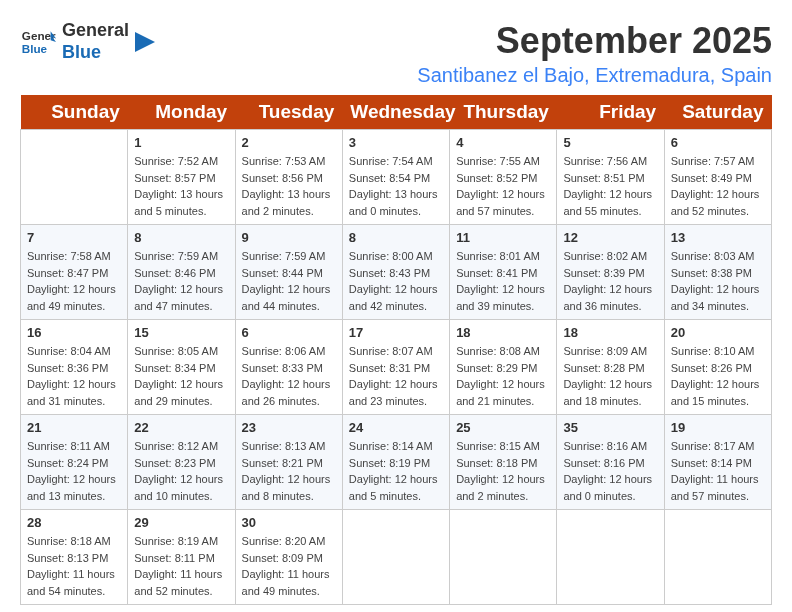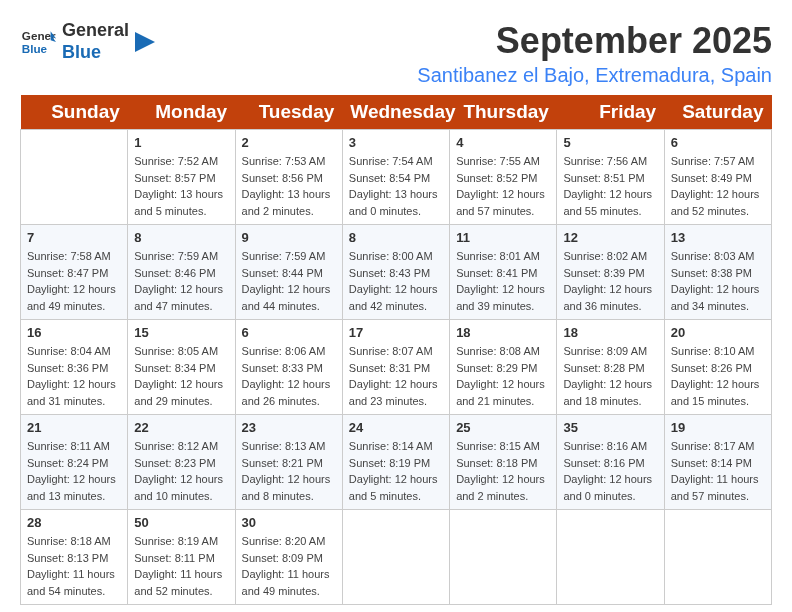--- a/index.html
+++ b/index.html
@@ -345,21 +345,21 @@
       <tr>
         <td>
         <div class="day-num">28</div>
         <div class="day-info">
           Sunrise: 8:18 AM<br>
           Sunset: 8:13 PM<br>
           Daylight: 11 hours and 54 minutes.
         </div>
       </td>
         <td>
-        <div class="day-num">50</div>
+        <div class="day-num">29</div>
         <div class="day-info">
           Sunrise: 8:19 AM<br>
           Sunset: 8:11 PM<br>
           Daylight: 11 hours and 52 minutes.
         </div>
       </td>
         <td>
         <div class="day-num">30</div>
         <div class="day-info">
           Sunrise: 8:20 AM<br>

